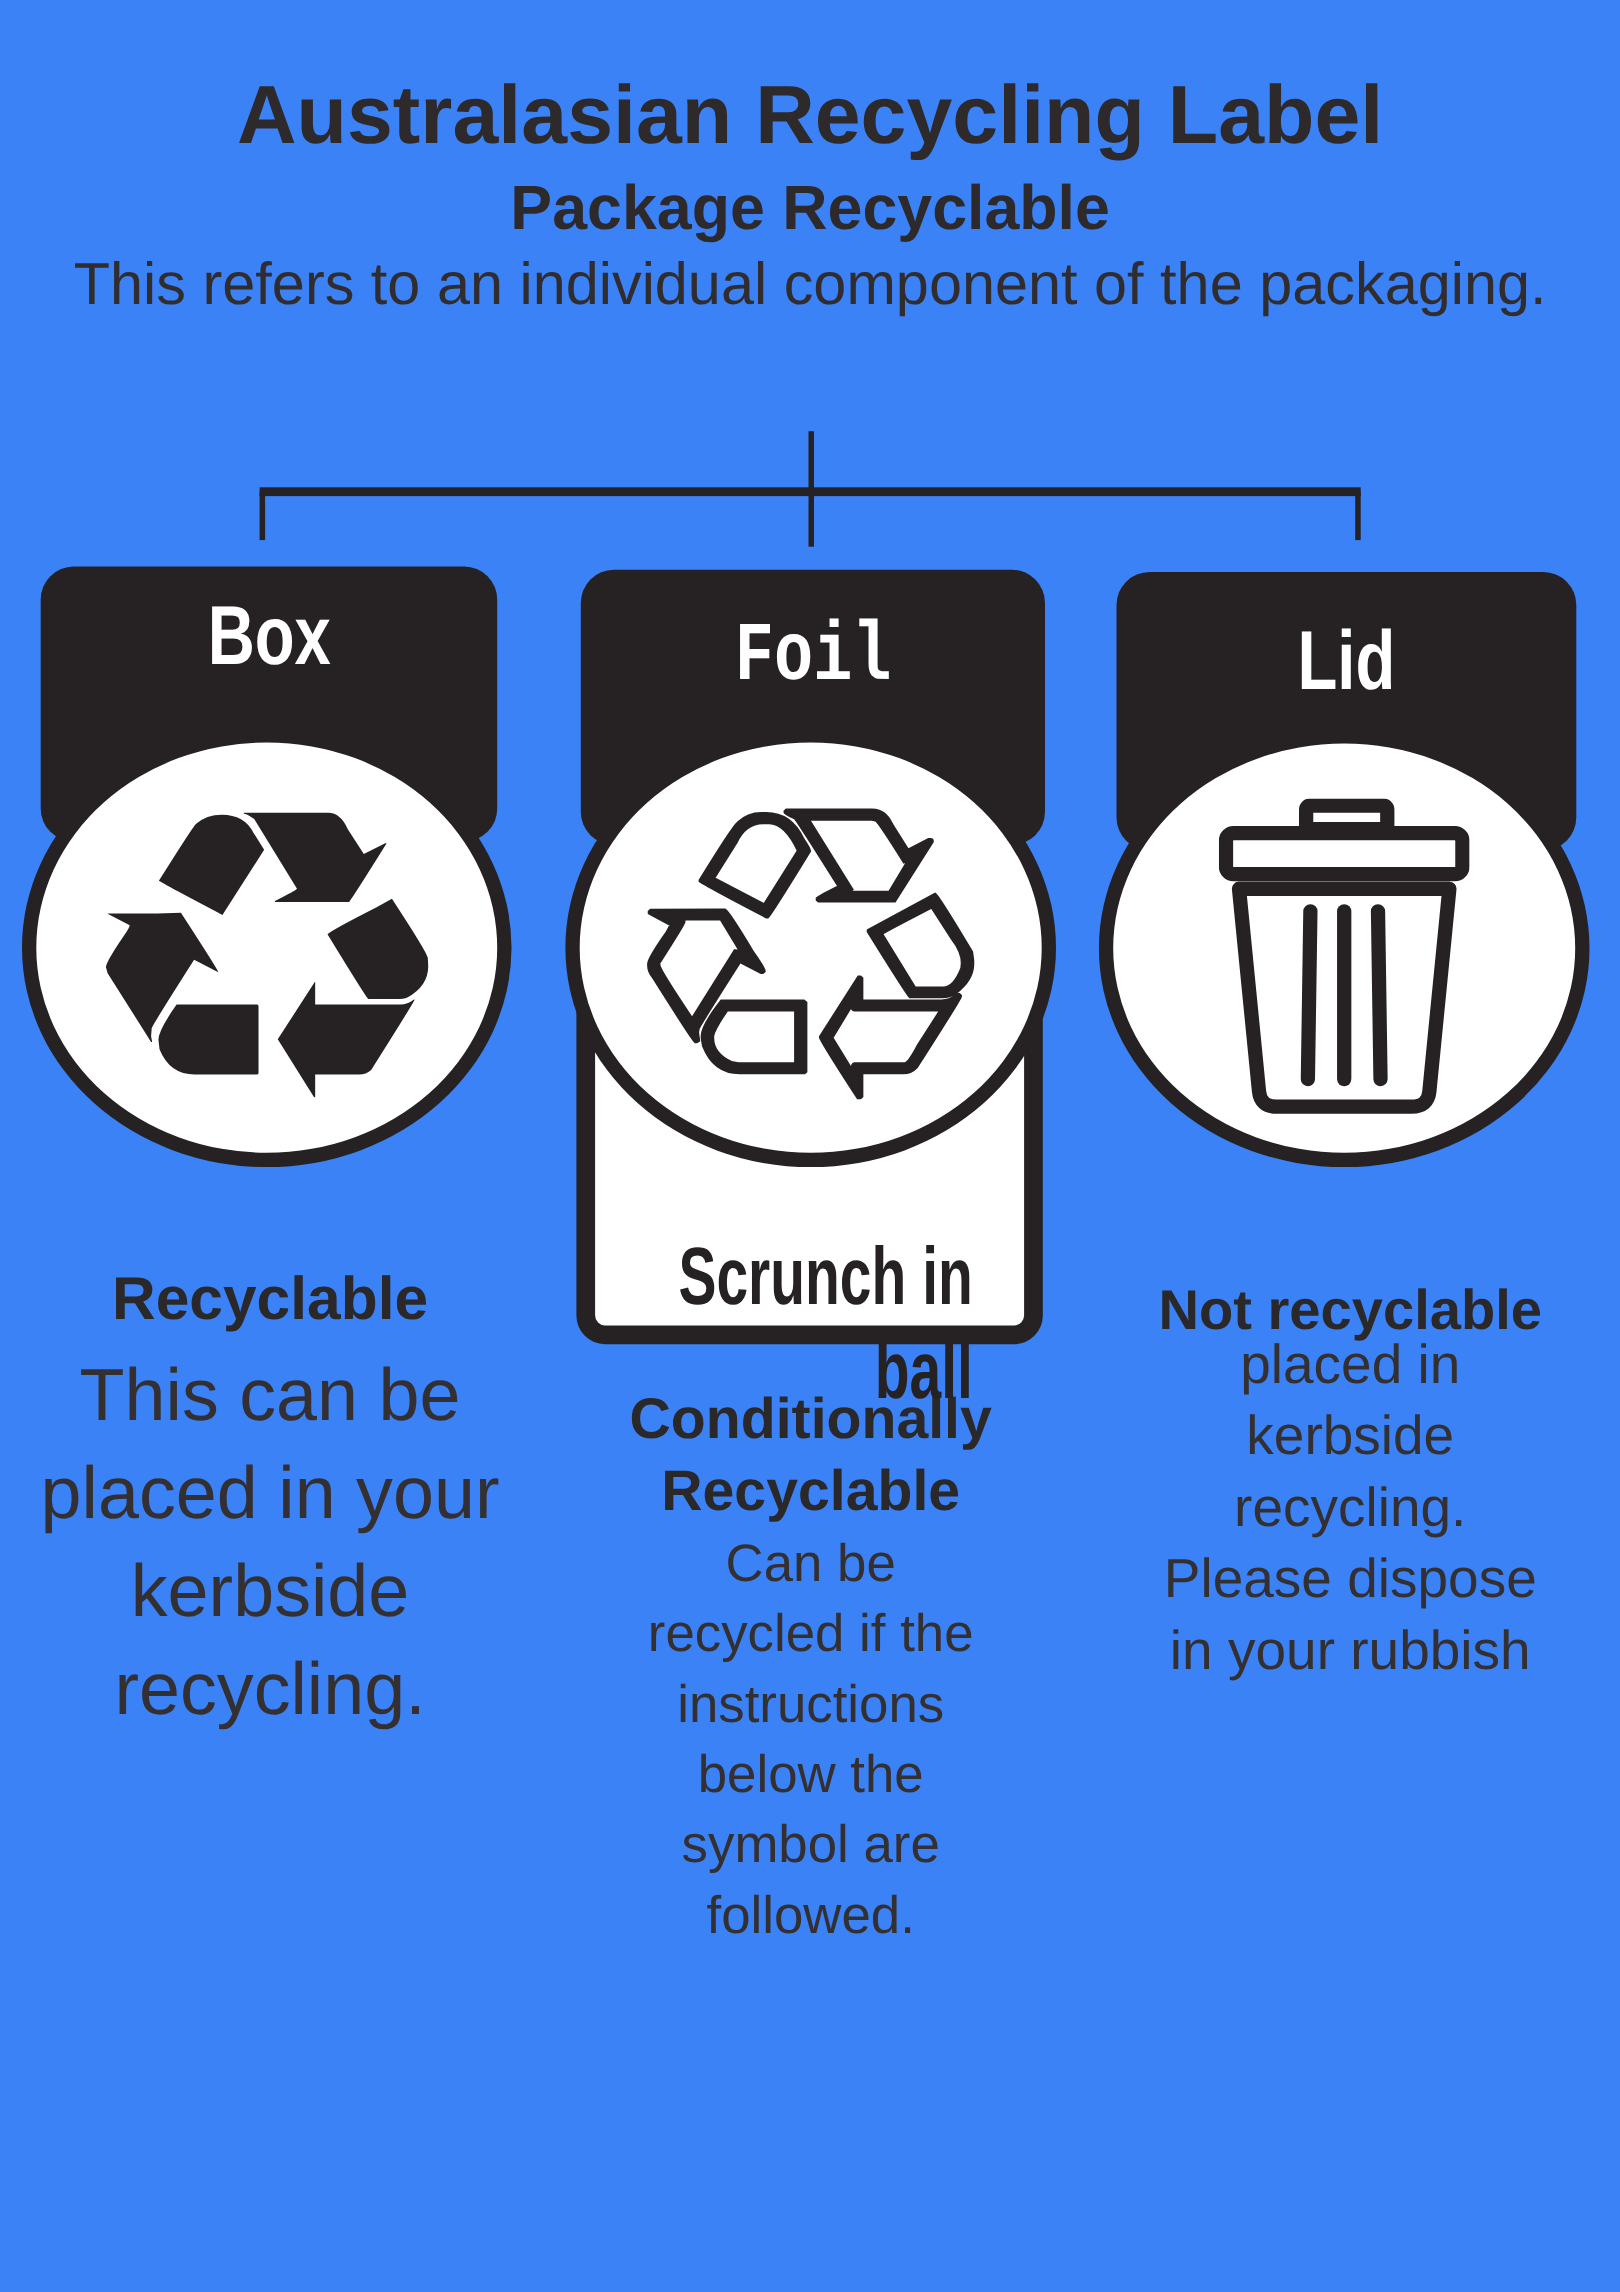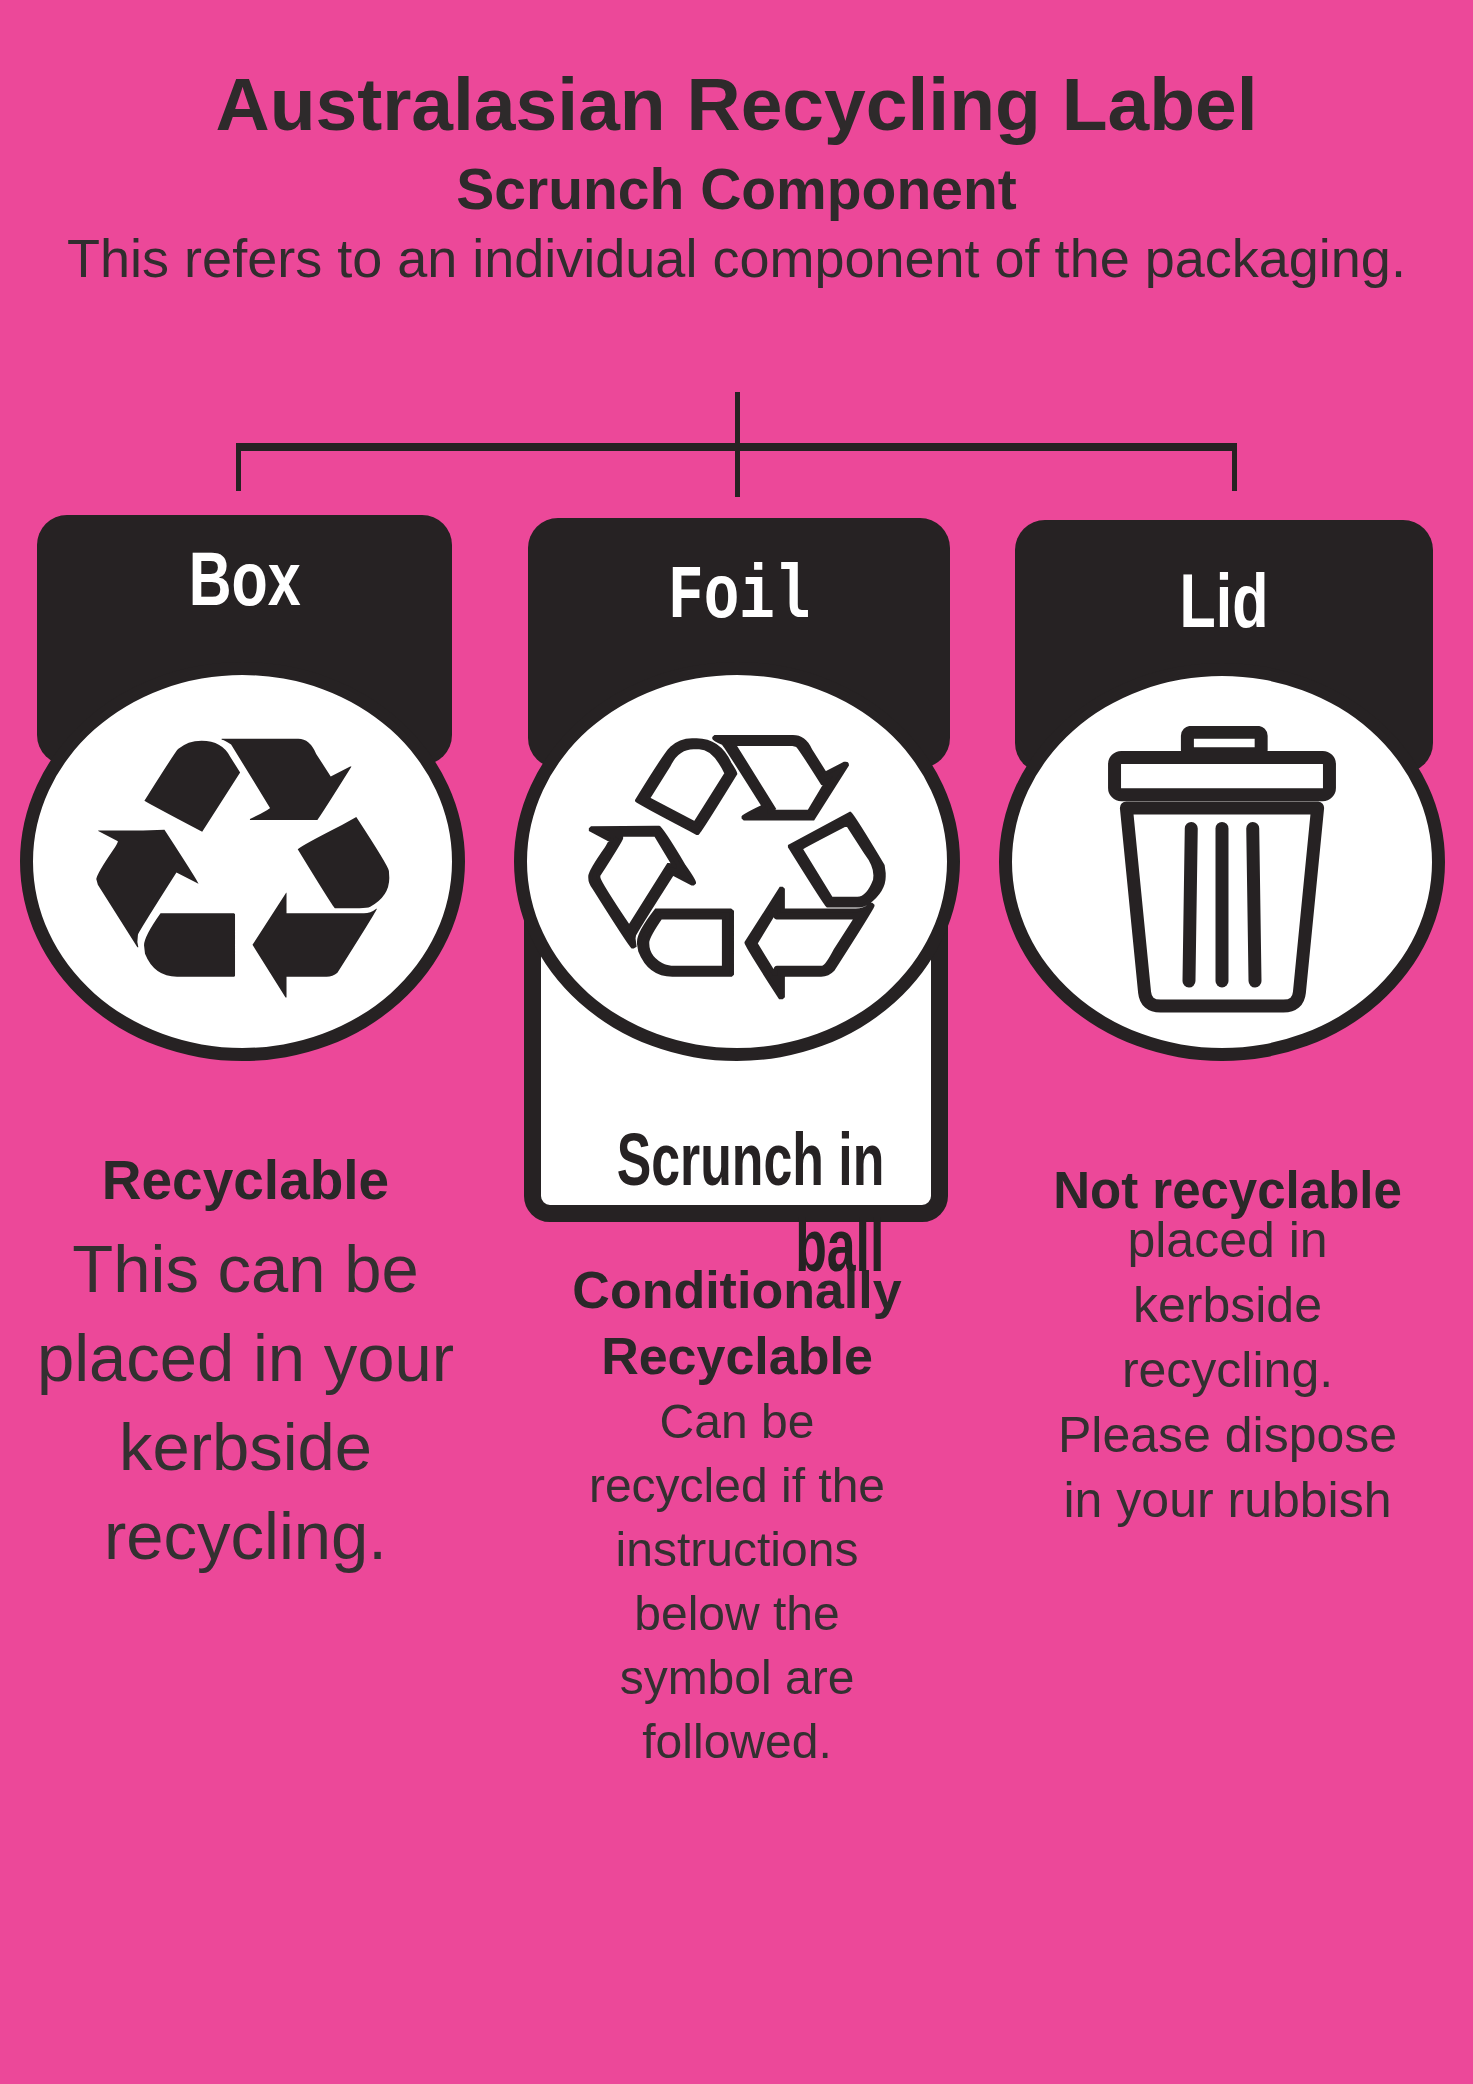--- a/index.html
+++ b/index.html
@@ -1,17 +1,17 @@
 <!DOCTYPE html>
 <html><head>
 <meta charset="utf-8">
 <style>
   html,body{margin:0;padding:0;background:#ffffff;}
   #canvas{
-    position:relative;width:1473px;height:2084px;background:#ec4899;overflow:hidden;
+    position:relative;width:1473px;height:2084px;background:#3b82f6;overflow:hidden;
     font-family:"Liberation Sans",sans-serif;color:#312d2e;
   }
   .abs{position:absolute;}
   .ctr{text-align:center;}
 
   
   #page-title{left:0;top:64px;width:1473px;font-size:75px;font-weight:bold;line-height:80px;color:#2e2a2b;}
   #page-subtitle{left:0;top:158px;width:1473px;font-size:57px;font-weight:bold;line-height:62px;color:#2e2a2b;}
   #page-intro{left:0;top:226px;width:1473px;font-size:54px;line-height:64px;color:#312d2e;}
 
@@ -74,21 +74,21 @@
   #desc-foil{left:491px;top:1390px;width:492px;font-size:48px;line-height:64px;}
   #status-lid{left:982px;top:1137px;width:491px;font-size:51px;line-height:62px;margin-top:23px;}
   #desc-lid{left:982px;top:1208px;width:491px;font-size:50px;line-height:65px;}
 </style>
 </head>
 <body>
 
 <div id="canvas">
 
   <div id="page-title" class="abs ctr">Australasian Recycling Label</div>
-  <div id="page-subtitle" class="abs ctr">Scrunch Component</div>
+  <div id="page-subtitle" class="abs ctr">Package Recyclable</div>
   <div id="page-intro" class="abs ctr">This refers to an individual component of the packaging.</div>
 
   <div id="stem" class="abs line"></div>
   <div id="bar" class="abs line"></div>
   <div id="tick-left" class="abs line"></div>
   <div id="tick-right" class="abs line"></div>
 
   <div id="tile-box" class="abs tile"></div>
   <div id="label-box" class="abs tile-label"><span>Box</span></div>
   <div id="circle-box" class="abs sym-circle">

